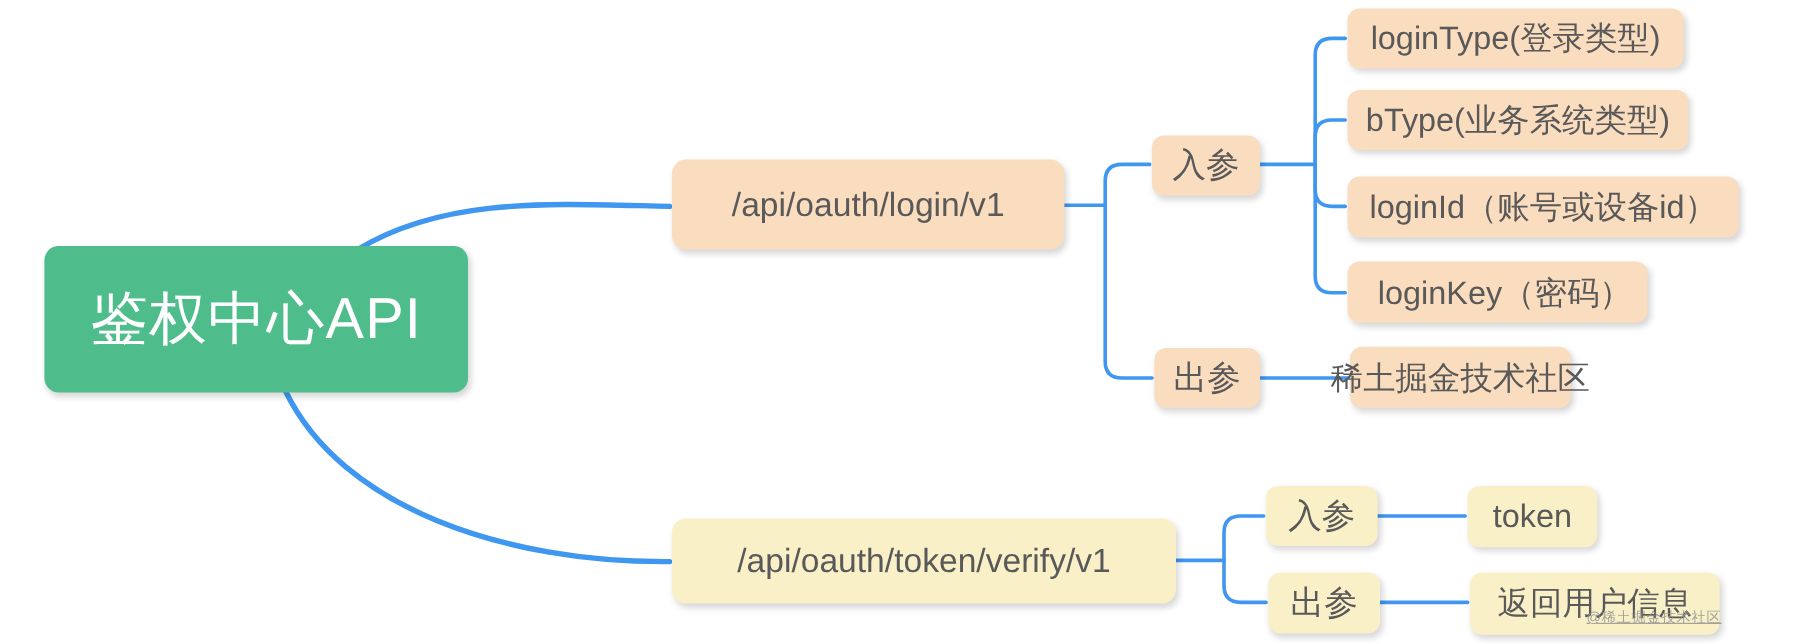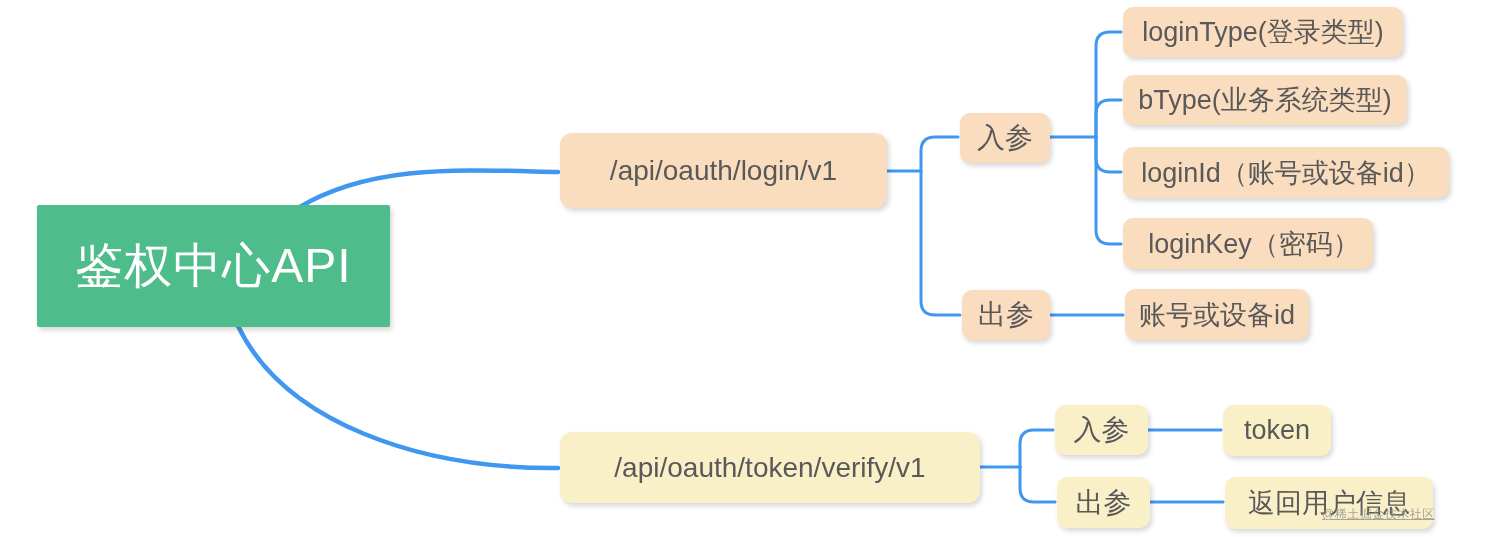--- a/index.html
+++ b/index.html
@@ -14,21 +14,21 @@
   path.thick { stroke-width:4.5; }
   path.thin  { stroke-width:3; }
   .node {
     position:absolute; display:flex; align-items:center; justify-content:center;
     white-space:nowrap; color:var(--node-text,#595959);
     border-radius:10px; box-shadow:2px 3px 5px rgba(0,0,0,0.16);
     cursor:default;
   }
   .root {
     background:var(--root-bg,#4fbc8c); color:var(--root-text,#ffffff);
-    font-size:48px; font-weight:500; border-radius:2px; letter-spacing:1px;
+    font-size:48px; font-weight:500; border-radius:12px; letter-spacing:1px;
   }
   .peach  { background:var(--branch1-bg,#fadcbe); }
   .yellow { background:var(--branch2-bg,#faf0c8); }
   .api  { font-size:28px; border-radius:12px; }
   .mid  { font-size:28px; }
   .leaf { font-size:27px; }
   .watermark {
     position:absolute; left:1322px; top:506px; z-index:10;
     font-size:12px; color:#8f8f8f; opacity:0.8; letter-spacing:0.5px;text-decoration:underline;
   }
@@ -72,21 +72,21 @@
   <div class="node peach leaf" style="left:1123px; top:7px; width:280px; height:50px;">loginType(登录类型)</div>
 
   <div class="node peach leaf" style="left:1123px; top:75px; width:284px; height:50px;">bType(业务系统类型)</div>
 
   <div class="node peach leaf" style="left:1123px; top:147px; width:326px; height:51px;">loginId（账号或设备id）</div>
 
   <div class="node peach leaf" style="left:1123px; top:218px; width:250px; height:51px;padding-left:12px;">loginKey（密码）</div>
 
   <div class="node peach mid" style="left:962px; top:290px; width:88px; height:50px;">出参</div>
 
-  <div class="node peach leaf" style="left:1125px; top:289px; width:184px; height:51px;">账号或设备id</div>
+  <div class="node peach leaf" style="left:1125px; top:289px; width:184px; height:51px;">稀土掘金技术社区</div>
 
   <div class="node yellow api" style="left:560px; top:432px; width:420px; height:71px;">/api/oauth/token/verify/v1</div>
 
   <div class="node yellow mid" style="left:1055px; top:405px; width:93px; height:50px;">入参</div>
 
   <div class="node yellow leaf" style="left:1223px; top:405px; width:108px; height:51px;">token</div>
 
   <div class="node yellow mid" style="left:1057px; top:477px; width:93px; height:51px;">出参</div>
 
   <div class="node yellow leaf" style="left:1225px; top:477px; width:208px; height:52px;">返回用户信息</div>

